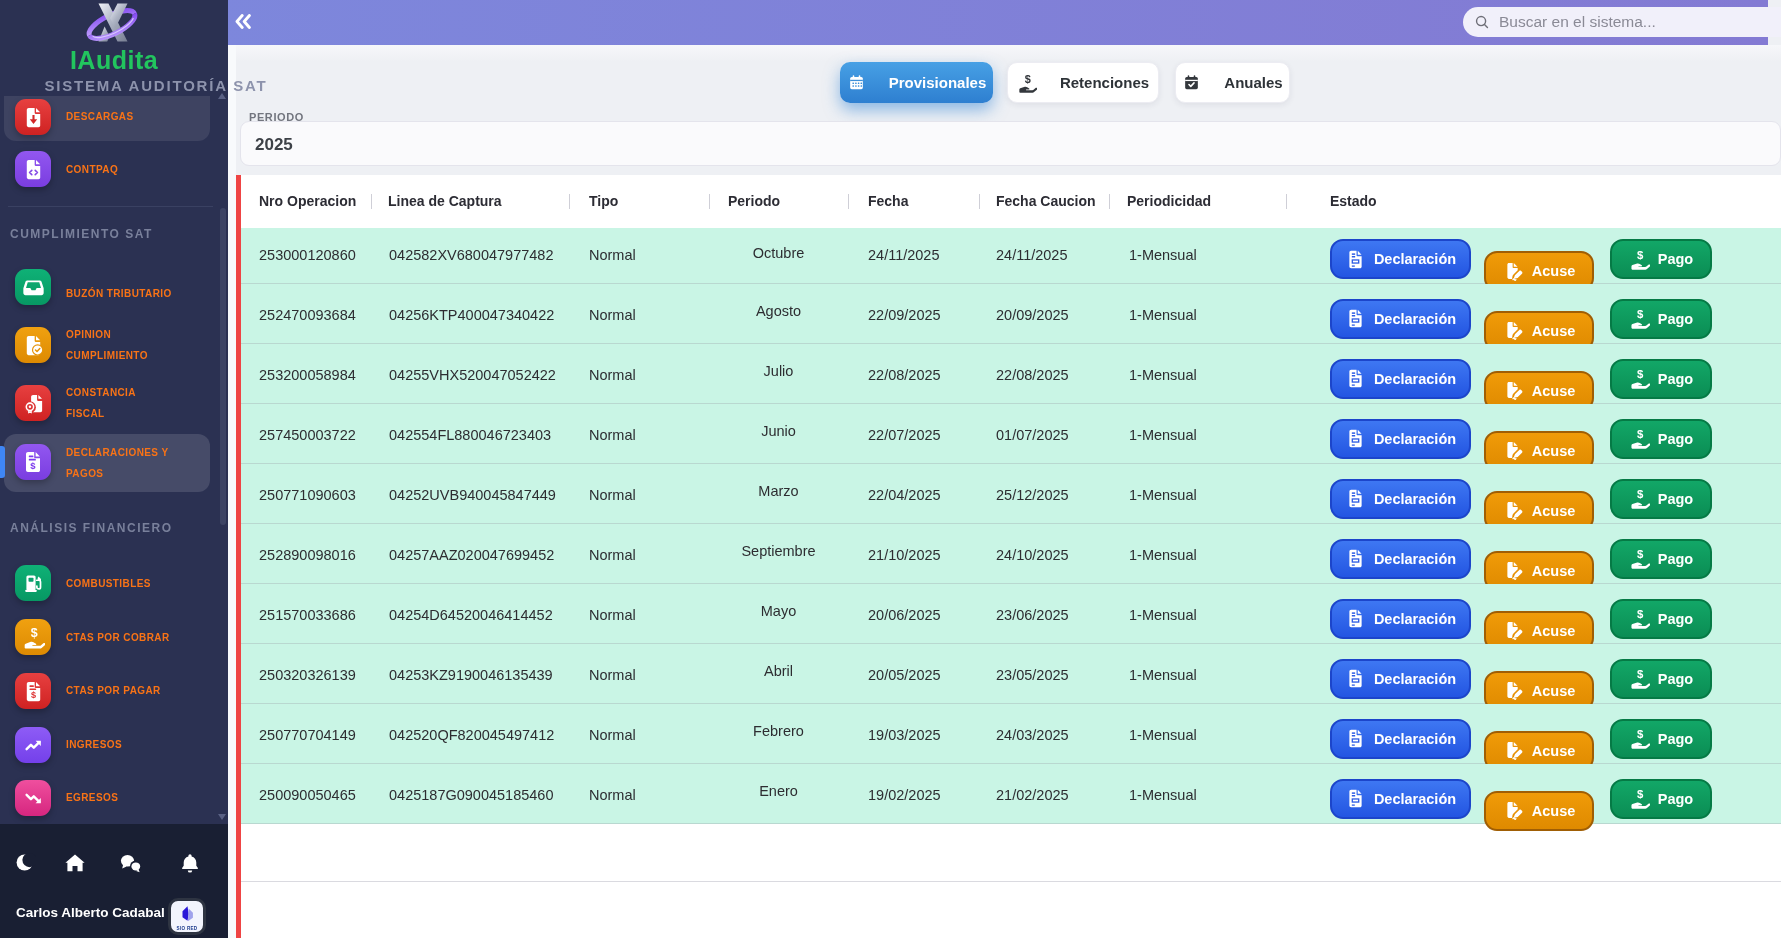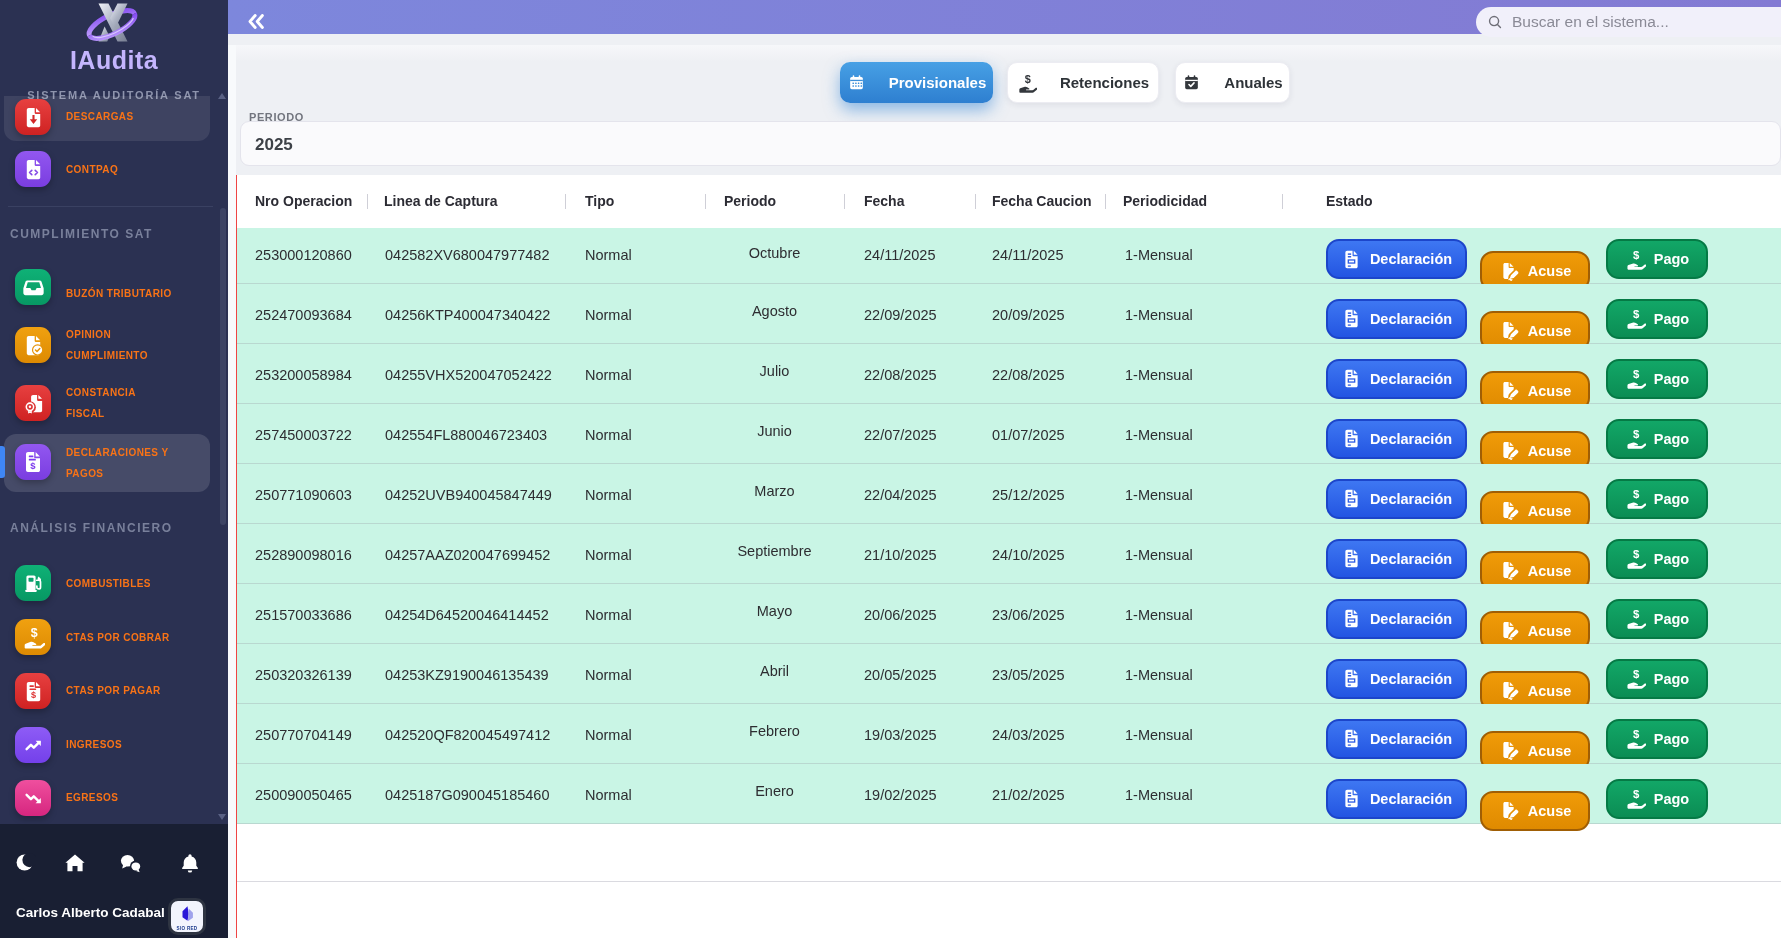--- a/index.html
+++ b/index.html
@@ -1,43 +1,43 @@
 <!DOCTYPE html>
 <html><head><meta charset="utf-8"><style>
 *{margin:0;padding:0;box-sizing:border-box;font-family:"Liberation Sans",sans-serif;}
 html,body{width:1781px;height:938px;overflow:hidden;}
 body{position:relative;background:#eef0f4;}
 .abs{position:absolute;}
 
 #side{position:absolute;left:0;top:0;width:228px;height:938px;background:#2b3152;z-index:5;}
-#side .brand{position:absolute;top:46px;width:100%;text-align:center;color:#c4b5fd;font-size:25px;font-weight:bold;letter-spacing:.5px;}
-#side .sub{position:absolute;top:89px;width:100%;text-align:center;color:#8d93ac;font-size:11px;font-weight:bold;letter-spacing:1.8px;}
+#side .brand{position:absolute;top:46px;width:100%;text-align:center;color:#22c55e;font-size:25px;font-weight:bold;letter-spacing:.5px;}
+#side .sub{position:absolute;top:77px;width:100%;text-align:center;color:#8d93ac;font-size:15px;font-weight:bold;letter-spacing:1.8px;margin-left:42px;}
 .mic{display:flex;align-items:center;justify-content:center;position:absolute;box-shadow:0 3px 6px rgba(0,0,0,.25);}
 .mlabel{position:absolute;left:66px;color:#f97316;font-size:10px;font-weight:bold;letter-spacing:.4px;line-height:21px;}
 .sect{position:absolute;left:10px;color:#79809b;font-size:12px;font-weight:bold;letter-spacing:1.5px;}
 .hl{position:absolute;background:rgba(255,255,255,.09);border-radius:12px;}
 #sfoot{position:absolute;left:0;top:824px;width:228px;height:114px;background:#191f33;}
 #sfoot svg{position:absolute;}
 .sdiv{position:absolute;left:8px;width:205px;height:1px;background:#3a4162;}
 
-#topbar{position:absolute;left:228px;top:0;width:1553px;height:34px;background:linear-gradient(90deg,#7d87dc,#837ad3);}
+#topbar{position:absolute;left:215px;top:0;width:1553px;height:45px;background:linear-gradient(90deg,#7d87dc,#837ad3);}
 #collapse{position:absolute;left:20px;top:14px;}
 #search{position:absolute;left:1248px;top:7px;width:340px;height:30px;border-radius:16px;background:#f1f0fa;display:flex;align-items:center;padding-left:11px;}
 #search span{color:#8a8a96;font-size:15.5px;margin-left:8px;}
 
 .tab{position:absolute;top:62px;height:41px;border-radius:10px;display:flex;align-items:center;justify-content:center;gap:23px;font-size:15px;font-weight:bold;}
 #tab1{left:840px;width:153px;background:linear-gradient(180deg,#47a0e5,#2e7fd0);color:#fff;box-shadow:0 7px 16px rgba(56,134,214,.55);}
 #tab2{left:1007px;width:152px;background:#fff;color:#2e3338;border:1px solid #ececf2;box-shadow:0 2px 6px rgba(40,40,60,.08);}
 #tab3{left:1175px;width:115px;background:#fff;color:#2e3338;border:1px solid #ececf2;box-shadow:0 2px 6px rgba(40,40,60,.08);}
 
 #plabel{position:absolute;left:249px;top:111px;font-size:11px;font-weight:bold;color:#72757e;letter-spacing:.6px;}
 #pselect{position:absolute;left:240px;top:121px;width:1541px;height:45px;background:#fafafc;border:1px solid #e4e4ec;border-radius:9px;}
 #pselect span{position:absolute;left:14px;top:13px;font-size:17px;font-weight:bold;color:#3d4147;}
 
-#card{position:absolute;left:236px;top:175px;width:1545px;height:763px;background:#fff;border-left:1px solid #ef4444;}
+#card{position:absolute;left:236px;top:175px;width:1545px;height:763px;background:#fff;border-left:5px solid #ef4444;}
 .hcell{position:absolute;top:18px;font-size:14px;font-weight:bold;color:#2c2c34;}
 .hsep{position:absolute;top:19px;width:1px;height:15px;background:#cfcfd7;}
 .row{position:absolute;left:0;width:1545px;background:#c9f5e5;border-bottom:1px solid #b9d8d0;}
 .row > span{position:absolute;top:calc(50% + 2px);transform:translateY(-50%);font-size:14.5px;color:#2d2d31;}
 .r0 > span{top:50%;}
 .btn span{color:#fff;}
 .c1{left:18px;}.c2{left:148px;}.c3{left:348px;}
 .c4{left:468px;width:139px;text-align:center;top:calc(50% - 2px) !important;}
 .c5{left:627px;}.c6{left:755px;}.c7{left:888px;}
 .btn{position:absolute;top:calc(50% + 5.5px);transform:translateY(-50%);height:40px;border-radius:13px;display:flex;align-items:center;justify-content:center;gap:8px;color:#fff;font-weight:bold;font-size:14.5px;}

